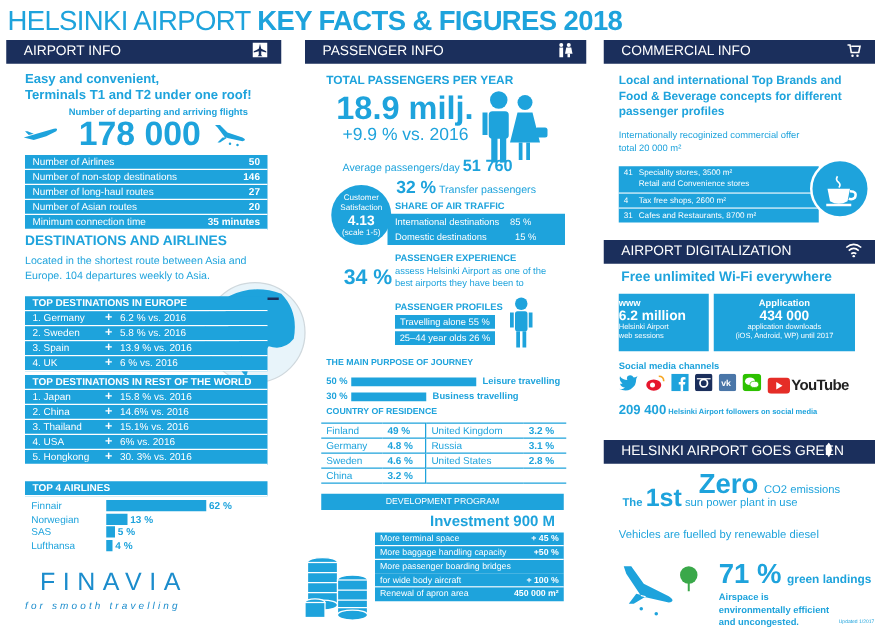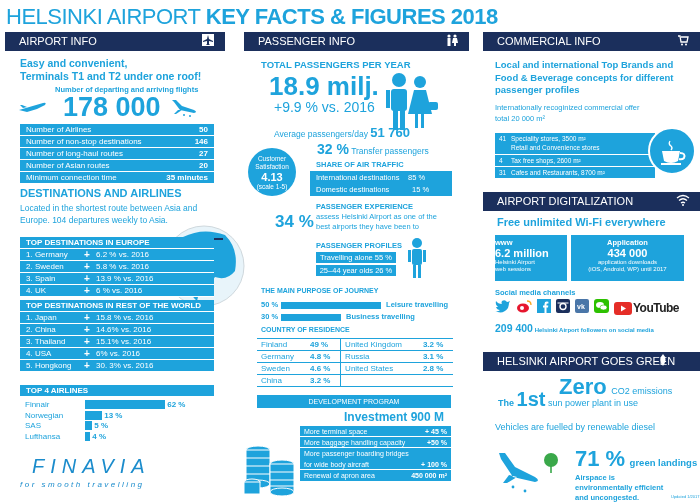--- a/index.html
+++ b/index.html
@@ -149,21 +149,21 @@
 
   <div class="abs tbl" style="left:15px;top:353px;width:194px;">
     <div class="row head">TOP 4 AIRLINES</div>
   </div>
   <div class="abs" style="left:20px;top:368px;width:194px;font-size:8px;line-height:10.5px;">
     <div><span style="display:inline-block;width:60px">Finnair</span><span class="bar" style="width:80px"></span> <span class="bold">62 %</span></div>
     <div><span style="display:inline-block;width:60px">Norwegian</span><span class="bar" style="width:17px"></span> <span class="bold">13 %</span></div>
     <div><span style="display:inline-block;width:60px">SAS</span><span class="bar" style="width:7px"></span> <span class="bold">5 %</span></div>
     <div><span style="display:inline-block;width:60px">Lufthansa</span><span class="bar" style="width:5px"></span> <span class="bold">4 %</span></div>
   </div>
-  <div class="abs" style="left:27px;top:423px;font-size:20px;letter-spacing:6px;color:#1b8ccc;font-style:italic;">FINAVIA</div>
+  <div class="abs" style="left:27px;top:423px;font-size:20px;letter-spacing:6px;color:#1b8ccc;">FINAVIA</div>
   <div class="abs" style="left:15px;top:448px;font-size:8px;letter-spacing:2.5px;color:#1b8ccc;font-style:italic;">for smooth travelling</div>
 </div>
 
 <div class="abs" style="left:244px;top:32px;width:225px;height:470px;">
   <div class="hdr" style="position:relative">
     <span>PASSENGER INFO</span>
     <span class="ic">
       <svg width="14" height="12" viewBox="0 0 14 12">
           <circle cx="4" cy="2" r="1.6" fill="#fff"></circle>
           <rect x="2.5" y="4" width="3" height="8" fill="#fff"></rect>
@@ -191,21 +191,21 @@
     </svg>
   </div>
   <div class="abs" style="left:30px;top:93px;font-size:8.5px;">
     <span>Average passengers/day</span>
     <span class="bold" style="font-size:13px">51 760</span>
   </div>
   <div class="abs" style="left:73px;top:109px;font-size:8.5px;">
     <span class="bold" style="font-size:14px">32 %</span>
     <span>Transfer passengers</span>
   </div>
-  <div class="abs circle" style="left:4px;top:116px;width:48px;height:48px;font-size:6.5px;padding-top:7px;line-height:8px;">
+  <div class="abs circle" style="left:21px;top:116px;width:48px;height:48px;font-size:6.5px;padding-top:7px;line-height:8px;">
     <div>Customer</div>
     <div>Satisfaction</div>
     <div class="bold" style="font-size:11px;line-height:12px">4.13</div>
     <div>(scale 1-5)</div>
   </div>
   <div class="abs bold" style="left:72px;top:128px;font-size:7.5px;">SHARE OF AIR TRAFFIC</div>
   <div class="abs bluebg" style="left:66px;top:139px;width:142px;height:25px;font-size:7.5px;padding:1px 6px;line-height:11.5px;">
     <div><span style="display:inline-block;width:92px">International destinations</span><span>85 %</span></div>
     <div><span style="display:inline-block;width:96px">Domestic destinations</span><span>15 %</span></div>
   </div>

